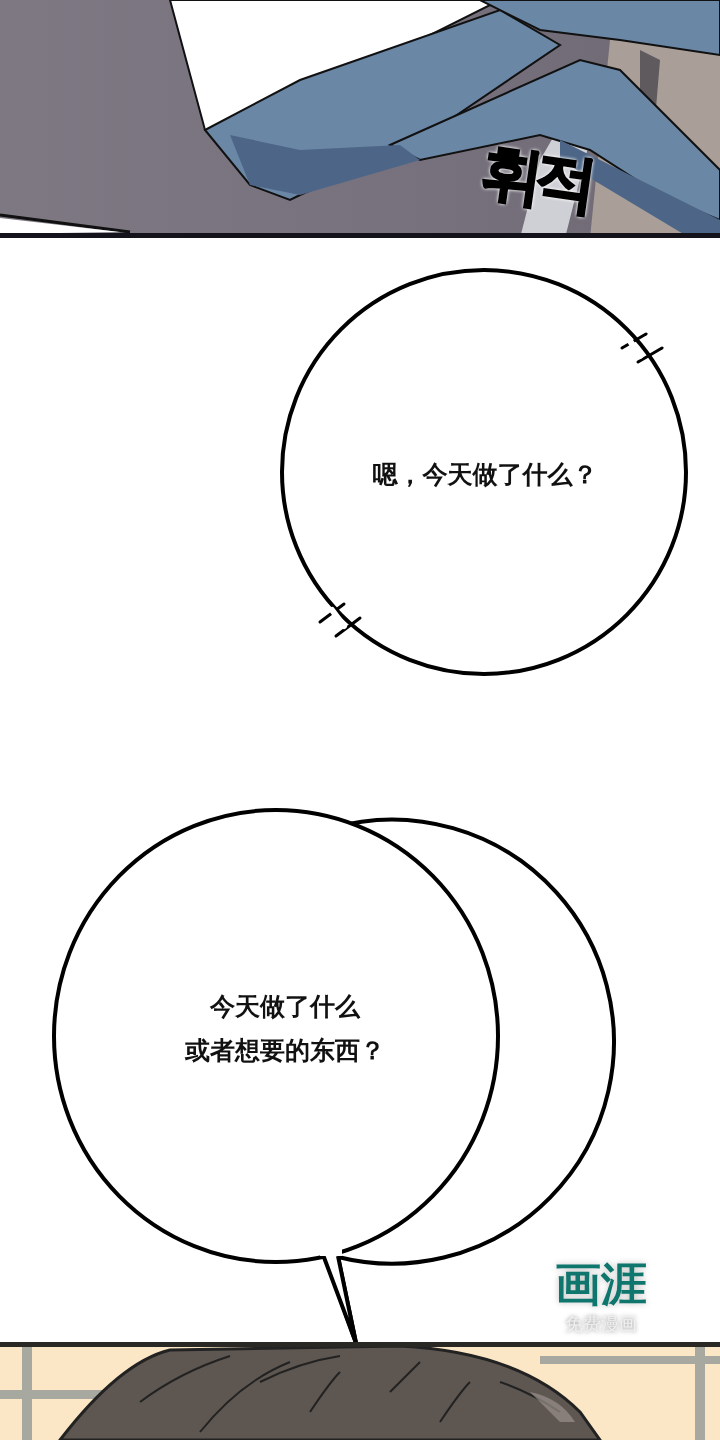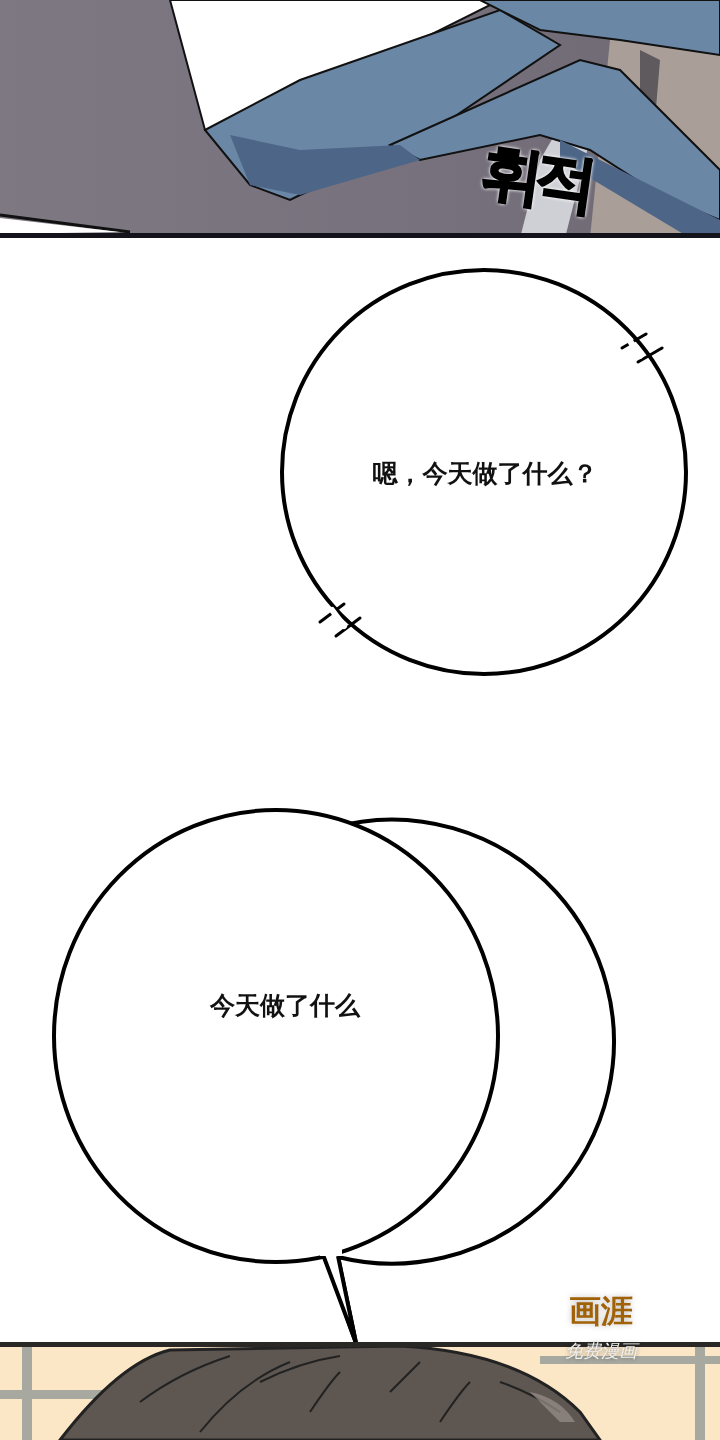--- a/index.html
+++ b/index.html
@@ -14,46 +14,44 @@
     .panel-top::after {
       content: ""; position: absolute; left: 0; right: 0; bottom: 0; height: 5px; background: #14131c;
     }
     .panel-bottom { top: 1342px; height: 98px; background: #fbe7c6; }
     .panel-bottom::before {
       content: ""; position: absolute; left: 0; right: 0; top: 0; height: 5px; background: #2a2824; z-index: 3;
     }
     .bubble-layer { position: absolute; left: 0; top: 0; width: 720px; height: 1440px; pointer-events: none; }
     .bubble-text {
       position: absolute; color: #111; font-weight: bold; text-align: center;
-      font-family: Liberation Serif, serif; line-height: 44px;
+      font-family: Liberation Sans, sans-serif; line-height: 44px;
     }
     .b1-text { left: 300px; top: 452px; width: 370px; font-size: 25px; }
     .b2-text { left: 90px; top: 984px; width: 390px; font-size: 25px; }
     .b2-text span { display: block; }
     .sfx {
       position: absolute; left: 478px; top: 140px; width: 170px; height: 130px;
       font-family: "DejaVu Sans", sans-serif; font-weight: bold; font-size: 62px; color: #000;
       -webkit-text-stroke: 2px #000; text-shadow: 0 0 4px #fff, 0 0 4px #fff, 0 0 3px #fff;
       transform: rotate(8deg); letter-spacing: -8px; z-index: 4;
     }
     .watermark {
       position: absolute; left: 536px; top: 1256px; width: 130px; height: 100px; z-index: 5;
       text-align: center; color: #e7e7e7;
     }
     .wm-logo {
-      display: block; font-size: 32px; font-weight: bold; line-height: 56px; color: #a16207;
+      display: block; font-size: 46px; font-weight: bold; line-height: 56px; color: #0f766e;
       text-shadow: 0 0 6px rgba(0,0,0,0.25);
       font-family: "DejaVu Sans", sans-serif;
-      margin-top: 27px;
     }
     .wm-sub {
       display: block; font-size: 18px; line-height: 24px; color: #f0f0f0;
       text-shadow: 0 0 4px rgba(0,0,0,0.45);
       font-family: "DejaVu Sans", sans-serif;
-      font-style: italic;
     }
   </style>
 </head>
 <body>
 
 <div class="panel panel-top">
   <svg width="720" height="238" viewBox="0 0 720 238">
     <defs>
       <linearGradient id="floorGrad" x1="0" y1="0" x2="1" y2="0">
         <stop offset="0" stop-color="#7e7883"></stop>
@@ -107,20 +105,21 @@
              A 222 222 0 1 1 338 1257
              L 356 1343
              Z" fill="#ffffff" stroke="#000" stroke-width="4" stroke-linejoin="miter"></path>
     <ellipse cx="276" cy="1036" rx="222" ry="226" fill="#ffffff" stroke="#000" stroke-width="4"></ellipse>
     <path d="M 322 1252 L 356 1343 L 338 1256" fill="#ffffff" stroke="#000" stroke-width="4" stroke-linejoin="miter"></path>
     <rect x="320" y="1246" width="22" height="10" fill="#ffffff"></rect>
   </svg>
   <div class="bubble-text b1-text">嗯，今天做了什么？</div>
   <div class="bubble-text b2-text">
     <span>今天做了什么</span>
+    <span>或者想要的东西？</span>
   </div>
 </div>
 
 <div class="panel panel-bottom">
   <svg width="720" height="98" viewBox="0 0 720 98">
     <rect x="0" y="0" width="720" height="98" fill="#fbe7c6"></rect>
 
     <rect x="22" y="0" width="10" height="98" fill="#a7a9a0"></rect>
     <rect x="0" y="48" width="110" height="9" fill="#a7a9a0"></rect>
     <rect x="695" y="0" width="10" height="98" fill="#a7a9a0"></rect>

